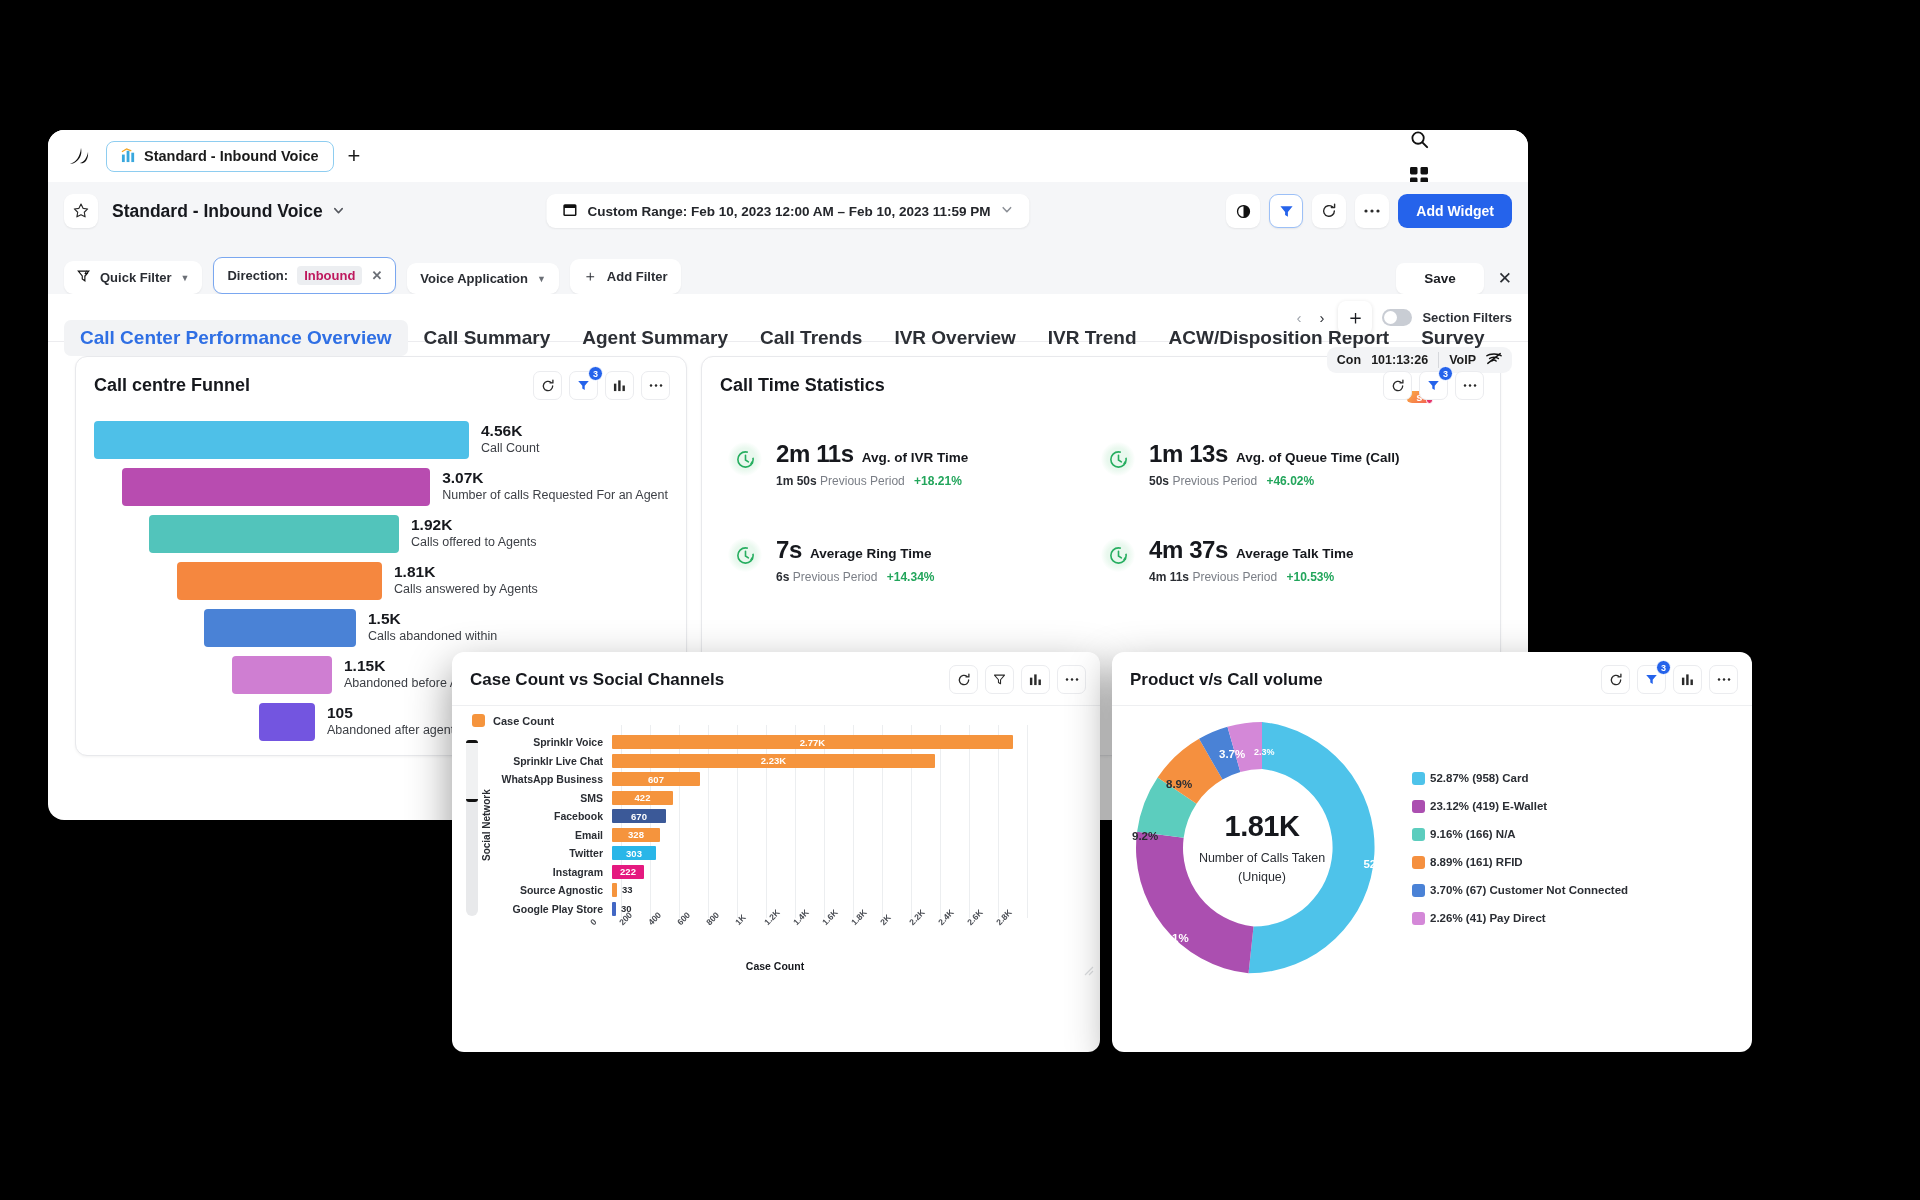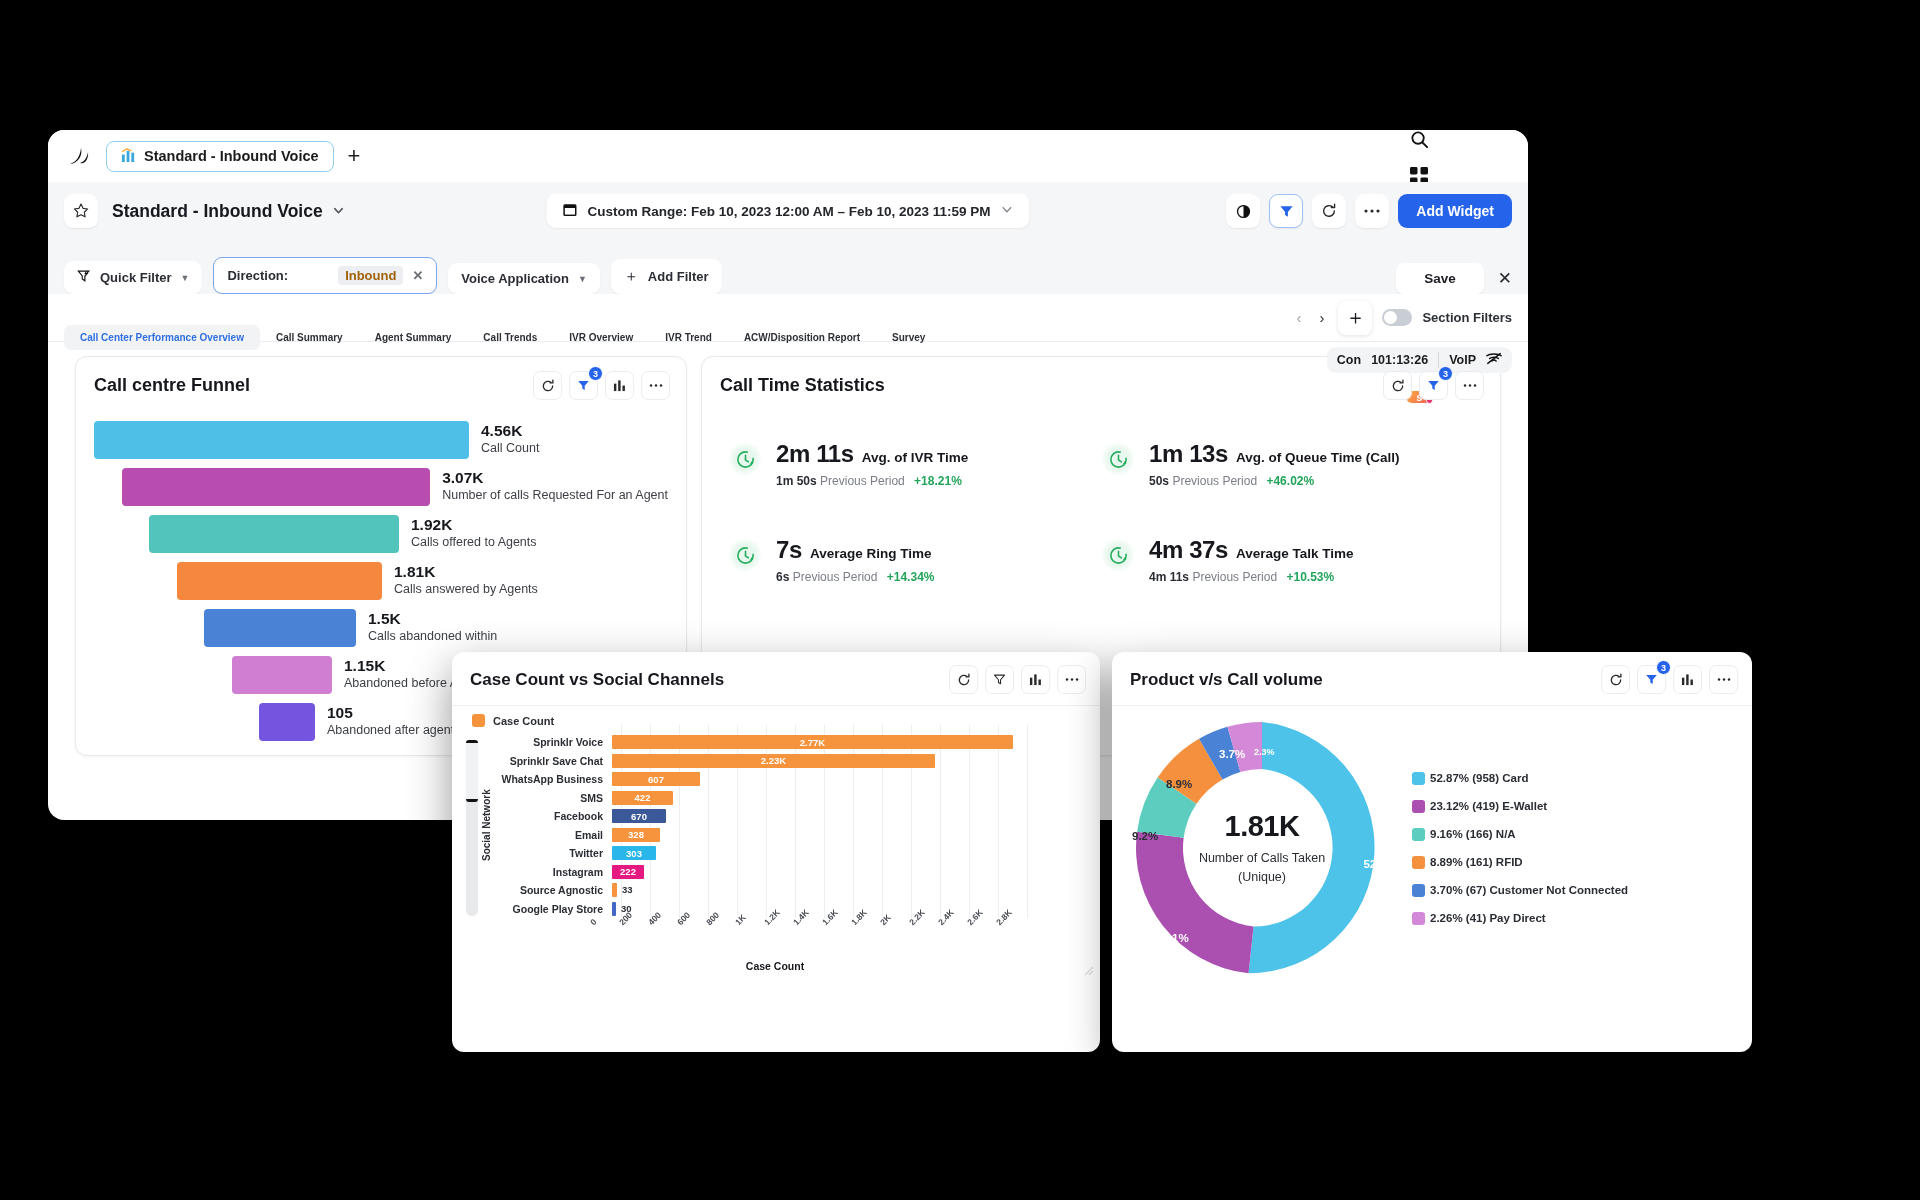--- a/index.html
+++ b/index.html
@@ -101,36 +101,36 @@
     display:flex; align-items:flex-end; padding: 0 16px; gap:11px;
     position:relative;
   }
   .fchip {
     display:flex; align-items:center; gap:9px;
     background:#fff; border-radius:9px; padding: 8px 13px;
     font-size:13px; font-weight:600; color:#2a2d33; white-space:nowrap;
     box-shadow: 0 1px 2px rgba(0,0,0,.06);
   }
   .fchip.sel { border:1.5px solid #7aa7f0; }
-  .fchip .val { background:#eceef1; border-radius:4px; padding: 2px 7px; font-weight:600; color:#a16207;margin-left:41px;}
+  .fchip .val { background:#eceef1; border-radius:4px; padding: 2px 7px; font-weight:600; color:#be185d;}
   .fchip .x { color:#6b6f76; font-size:13px; }
   .fchip .dd { color:#6b6f76; font-size:9px; }
   .filterrow-right { position:absolute; right:16px; display:flex; align-items:center; gap:14px; }
   .save-btn { background:#fff; border-radius:8px; padding:8px 28px; font-size:13.5px; font-weight:700; color:#1b1d22; box-shadow:0 1px 2px rgba(0,0,0,.06);}
   .close-x { font-size:17px; color:#2a2d33; }
 
   
   .tabsrow {
     height: 48px; background:#fff;
     display:flex; align-items:center; padding: 0 16px;
     border-bottom: 1px solid #ececef;
     position:relative;
   }
   .dtab {
-    font-size:10px; color:#2c2f35; font-weight:600;
+    font-size:19px; color:#2c2f35; font-weight:600;
     padding: 7px 16px; border-radius:7px; white-space:nowrap;margin-top:40px;
   }
   .dtab.active { background:#f2f3f5; color:#2f6fe4; }
   .tabsrow-right { position:absolute; right:16px; display:flex; align-items:center; gap:10px; }
   .arrowbtn { color:#9ea3ab; font-size:15px; padding: 0 4px;}
   .arrowbtn.on { color:#2a2d33; }
   .tabplus { width:34px;height:34px;border-radius:8px;background:#fff;box-shadow:0 1px 4px rgba(0,0,0,.12);
              display:flex;align-items:center;justify-content:center;font-size:20px;color:#1b1d22; }
   .toggle { width:30px;height:17px;border-radius:9px;background:#c9cdd4;position:relative; }
   .toggle::after{content:"";position:absolute;left:2px;top:2px;width:13px;height:13px;border-radius:50%;background:#fff;}
@@ -716,21 +716,21 @@
 
             <div class="brow">
               <div class="blabel">Sprinklr Voice</div>
               <div class="btrack">
                 <div class="bfill" style="width:401px;background:#f5943d;">
                     <span>2.77K</span>
                   </div>
               </div>
             </div>
             <div class="brow">
-              <div class="blabel">Sprinklr Save Chat</div>
+              <div class="blabel">Sprinklr Live Chat</div>
               <div class="btrack">
                 <div class="bfill" style="width:323px;background:#f5943d;">
                     <span>2.23K</span>
                   </div>
               </div>
             </div>
             <div class="brow">
               <div class="blabel">WhatsApp Business</div>
               <div class="btrack">
                 <div class="bfill" style="width:88px;background:#f5943d;">

